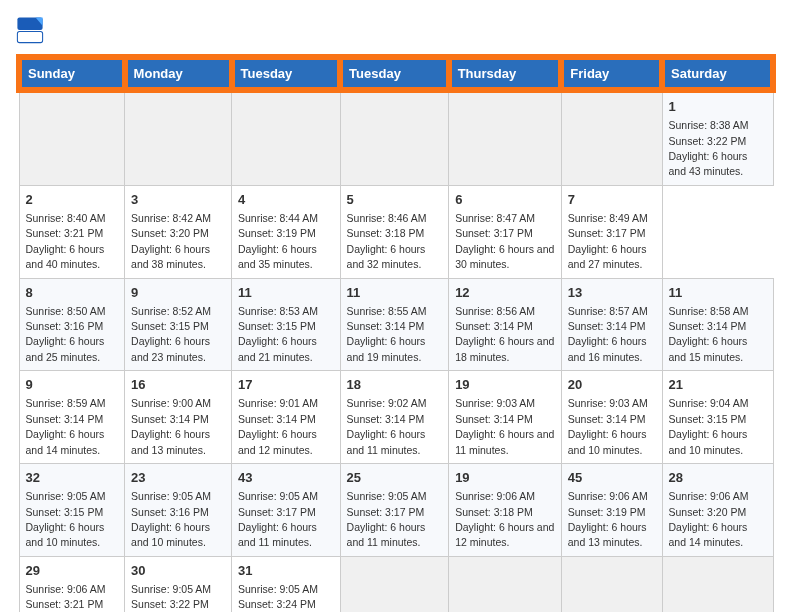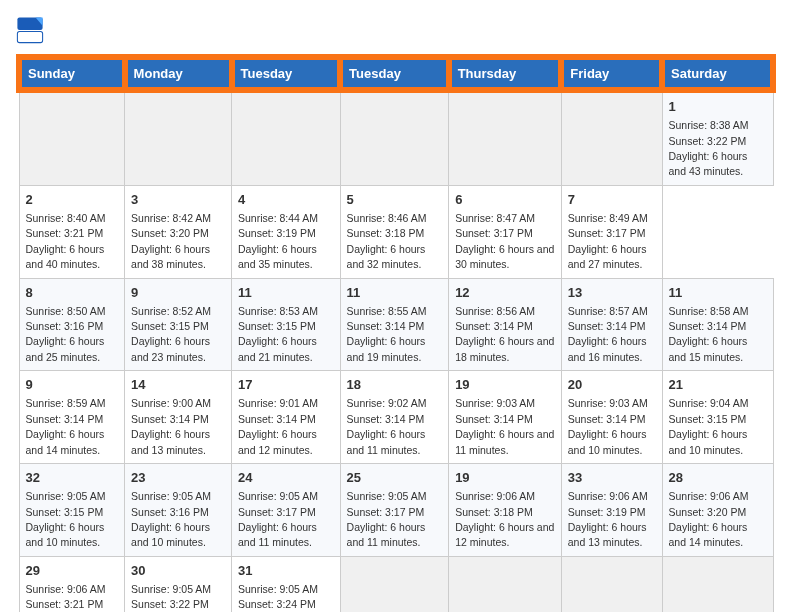--- a/index.html
+++ b/index.html
@@ -140,34 +140,34 @@
         <td><span class="day-num">8</span><span class="cell-text">Sunrise: 8:50 AM<br>Sunset: 3:16 PM<br>Daylight: 6 hours and 25 minutes.</span></td>
         <td><span class="day-num">9</span><span class="cell-text">Sunrise: 8:52 AM<br>Sunset: 3:15 PM<br>Daylight: 6 hours and 23 minutes.</span></td>
         <td><span class="day-num">11</span><span class="cell-text">Sunrise: 8:53 AM<br>Sunset: 3:15 PM<br>Daylight: 6 hours and 21 minutes.</span></td>
         <td><span class="day-num">11</span><span class="cell-text">Sunrise: 8:55 AM<br>Sunset: 3:14 PM<br>Daylight: 6 hours and 19 minutes.</span></td>
         <td><span class="day-num">12</span><span class="cell-text">Sunrise: 8:56 AM<br>Sunset: 3:14 PM<br>Daylight: 6 hours and 18 minutes.</span></td>
         <td><span class="day-num">13</span><span class="cell-text">Sunrise: 8:57 AM<br>Sunset: 3:14 PM<br>Daylight: 6 hours and 16 minutes.</span></td>
         <td><span class="day-num">11</span><span class="cell-text">Sunrise: 8:58 AM<br>Sunset: 3:14 PM<br>Daylight: 6 hours and 15 minutes.</span></td>
       </tr>
       <tr>
         <td><span class="day-num">9</span><span class="cell-text">Sunrise: 8:59 AM<br>Sunset: 3:14 PM<br>Daylight: 6 hours and 14 minutes.</span></td>
-        <td><span class="day-num">14</span><span class="cell-text">Sunrise: 9:00 AM<br>Sunset: 3:14 PM<br>Daylight: 6 hours and 13 minutes.</span></td>
+        <td><span class="day-num">16</span><span class="cell-text">Sunrise: 9:00 AM<br>Sunset: 3:14 PM<br>Daylight: 6 hours and 13 minutes.</span></td>
         <td><span class="day-num">17</span><span class="cell-text">Sunrise: 9:01 AM<br>Sunset: 3:14 PM<br>Daylight: 6 hours and 12 minutes.</span></td>
         <td><span class="day-num">18</span><span class="cell-text">Sunrise: 9:02 AM<br>Sunset: 3:14 PM<br>Daylight: 6 hours and 11 minutes.</span></td>
         <td><span class="day-num">19</span><span class="cell-text">Sunrise: 9:03 AM<br>Sunset: 3:14 PM<br>Daylight: 6 hours and 11 minutes.</span></td>
         <td><span class="day-num">20</span><span class="cell-text">Sunrise: 9:03 AM<br>Sunset: 3:14 PM<br>Daylight: 6 hours and 10 minutes.</span></td>
         <td><span class="day-num">21</span><span class="cell-text">Sunrise: 9:04 AM<br>Sunset: 3:15 PM<br>Daylight: 6 hours and 10 minutes.</span></td>
       </tr>
       <tr>
         <td><span class="day-num">32</span><span class="cell-text">Sunrise: 9:05 AM<br>Sunset: 3:15 PM<br>Daylight: 6 hours and 10 minutes.</span></td>
         <td><span class="day-num">23</span><span class="cell-text">Sunrise: 9:05 AM<br>Sunset: 3:16 PM<br>Daylight: 6 hours and 10 minutes.</span></td>
-        <td><span class="day-num">24</span><span class="cell-text">Sunrise: 9:05 AM<br>Sunset: 3:17 PM<br>Daylight: 6 hours and 11 minutes.</span></td>
+        <td><span class="day-num">43</span><span class="cell-text">Sunrise: 9:05 AM<br>Sunset: 3:17 PM<br>Daylight: 6 hours and 11 minutes.</span></td>
         <td><span class="day-num">25</span><span class="cell-text">Sunrise: 9:05 AM<br>Sunset: 3:17 PM<br>Daylight: 6 hours and 11 minutes.</span></td>
         <td><span class="day-num">19</span><span class="cell-text">Sunrise: 9:06 AM<br>Sunset: 3:18 PM<br>Daylight: 6 hours and 12 minutes.</span></td>
-        <td><span class="day-num">33</span><span class="cell-text">Sunrise: 9:06 AM<br>Sunset: 3:19 PM<br>Daylight: 6 hours and 13 minutes.</span></td>
+        <td><span class="day-num">45</span><span class="cell-text">Sunrise: 9:06 AM<br>Sunset: 3:19 PM<br>Daylight: 6 hours and 13 minutes.</span></td>
         <td><span class="day-num">28</span><span class="cell-text">Sunrise: 9:06 AM<br>Sunset: 3:20 PM<br>Daylight: 6 hours and 14 minutes.</span></td>
       </tr>
       <tr>
         <td><span class="day-num">29</span><span class="cell-text">Sunrise: 9:06 AM<br>Sunset: 3:21 PM<br>Daylight: 6 hours and 15 minutes.</span></td>
         <td><span class="day-num">30</span><span class="cell-text">Sunrise: 9:05 AM<br>Sunset: 3:22 PM<br>Daylight: 6 hours and 16 minutes.</span></td>
         <td><span class="day-num">31</span><span class="cell-text">Sunrise: 9:05 AM<br>Sunset: 3:24 PM<br>Daylight: 6 hours and 18 minutes.</span></td>
         <td class="empty-cell"></td>
         <td class="empty-cell"></td>
         <td class="empty-cell"></td>
         <td class="empty-cell"></td>

